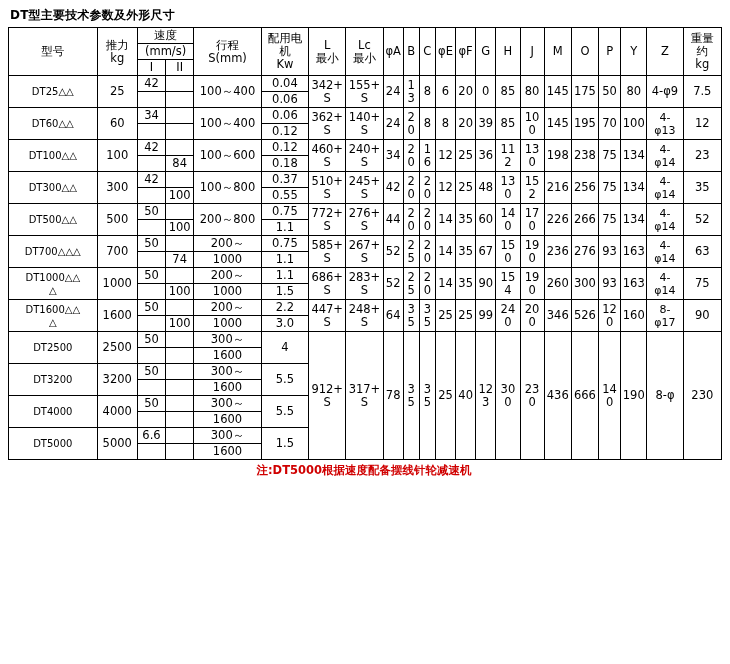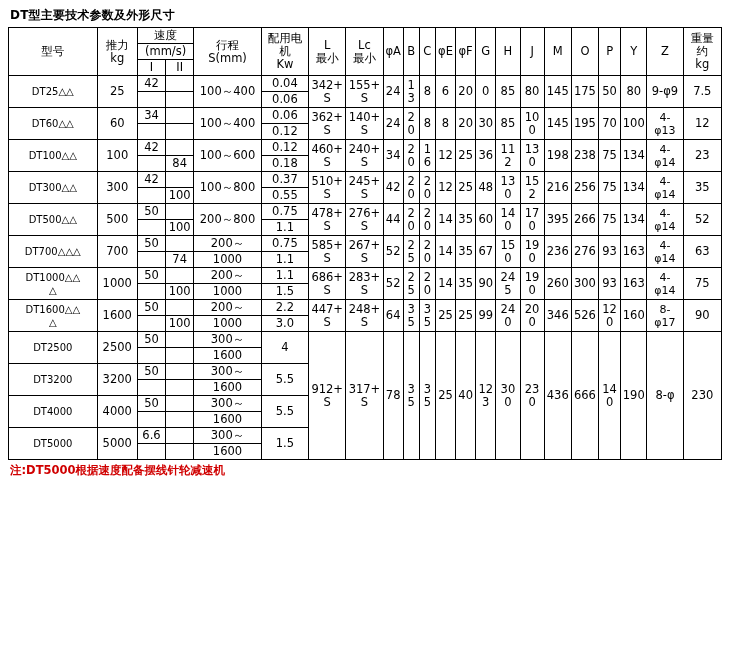--- a/index.html
+++ b/index.html
@@ -53,20 +53,21 @@
   .small {
     font-size: 11px;
   }
   .note {
     color: #d00000;
     font-size: 11.5px;
     font-weight: bold;
     line-height: 14px;
     margin-top: 3px;
     margin-left: 2px;
+    text-align: center;
   }
   .subline {
     display: block;
     line-height: 13px;
   }
 </style>
 </head>
 <body>
 
 <div class="page">
@@ -165,21 +166,21 @@
       <td rowspan="2">8</td>
       <td rowspan="2">6</td>
       <td rowspan="2">20</td>
       <td rowspan="2">0</td>
       <td rowspan="2">85</td>
       <td rowspan="2">80</td>
       <td rowspan="2">145</td>
       <td rowspan="2">175</td>
       <td rowspan="2">50</td>
       <td rowspan="2">80</td>
-      <td rowspan="2">9-φ9</td>
+      <td rowspan="2">4-φ9</td>
       <td rowspan="2">7.5</td>
     </tr>
     <tr>
       <td></td>
       <td></td>
       <td>0.06</td>
     </tr>
 
     <tr>
       <td rowspan="2" class="model">DT60△△</td>
@@ -188,21 +189,21 @@
       <td></td>
       <td rowspan="2">100～400</td>
       <td>0.06</td>
       <td rowspan="2">362+S</td>
       <td rowspan="2">140+S</td>
       <td rowspan="2">24</td>
       <td rowspan="2">20</td>
       <td rowspan="2">8</td>
       <td rowspan="2">8</td>
       <td rowspan="2">20</td>
-      <td rowspan="2">30</td>
+      <td rowspan="2">39</td>
       <td rowspan="2">85</td>
       <td rowspan="2">100</td>
       <td rowspan="2">145</td>
       <td rowspan="2">195</td>
       <td rowspan="2">70</td>
       <td rowspan="2">100</td>
       <td rowspan="2" class="small">
         <span class="subline">4-</span>
         <span class="subline">φ13</span>
       </td>
@@ -280,31 +281,31 @@
       <td>0.55</td>
     </tr>
 
     <tr>
       <td rowspan="2" class="model">DT500△△</td>
       <td rowspan="2">500</td>
       <td>50</td>
       <td></td>
       <td rowspan="2">200～800</td>
       <td>0.75</td>
-      <td rowspan="2">478+S</td>
+      <td rowspan="2">772+S</td>
       <td rowspan="2">276+S</td>
       <td rowspan="2">44</td>
       <td rowspan="2">20</td>
       <td rowspan="2">20</td>
       <td rowspan="2">14</td>
       <td rowspan="2">35</td>
       <td rowspan="2">60</td>
       <td rowspan="2">140</td>
       <td rowspan="2">170</td>
-      <td rowspan="2">395</td>
+      <td rowspan="2">226</td>
       <td rowspan="2">266</td>
       <td rowspan="2">75</td>
       <td rowspan="2">134</td>
       <td rowspan="2" class="small">
         <span class="subline">4-</span>
         <span class="subline">φ14</span>
       </td>
       <td rowspan="2">52</td>
     </tr>
     <tr>
@@ -358,21 +359,21 @@
       <td>200～</td>
       <td>1.1</td>
       <td rowspan="2">686+S</td>
       <td rowspan="2">283+S</td>
       <td rowspan="2">52</td>
       <td rowspan="2">25</td>
       <td rowspan="2">20</td>
       <td rowspan="2">14</td>
       <td rowspan="2">35</td>
       <td rowspan="2">90</td>
-      <td rowspan="2">245</td>
+      <td rowspan="2">154</td>
       <td rowspan="2">190</td>
       <td rowspan="2">260</td>
       <td rowspan="2">300</td>
       <td rowspan="2">93</td>
       <td rowspan="2">163</td>
       <td rowspan="2" class="small">
         <span class="subline">4-</span>
         <span class="subline">φ14</span>
       </td>
       <td rowspan="2">75</td>

